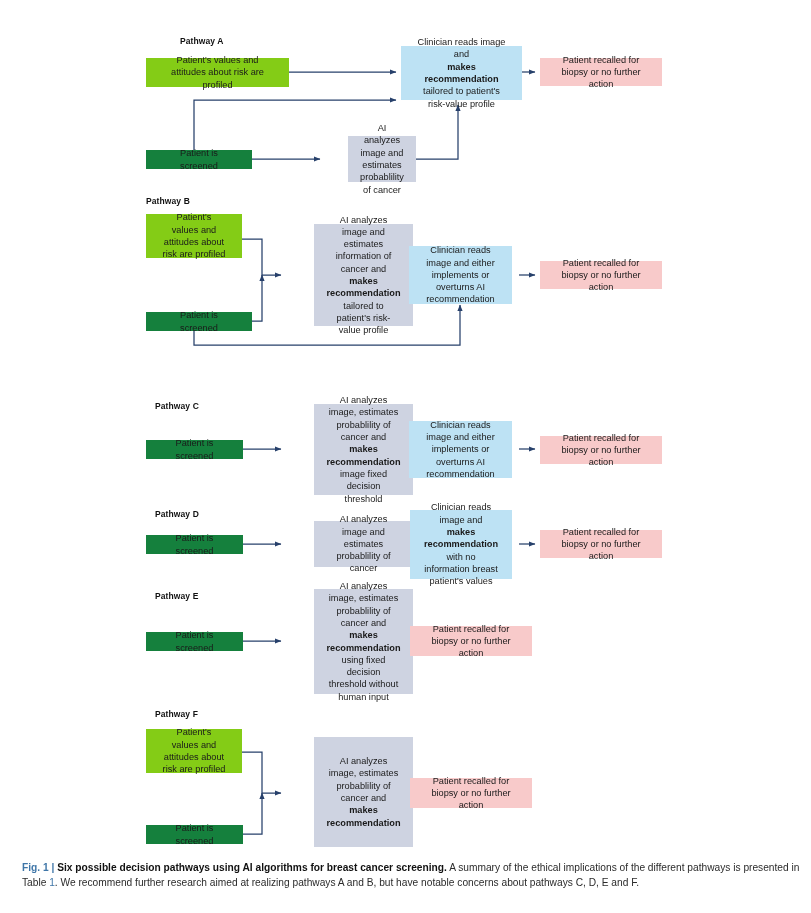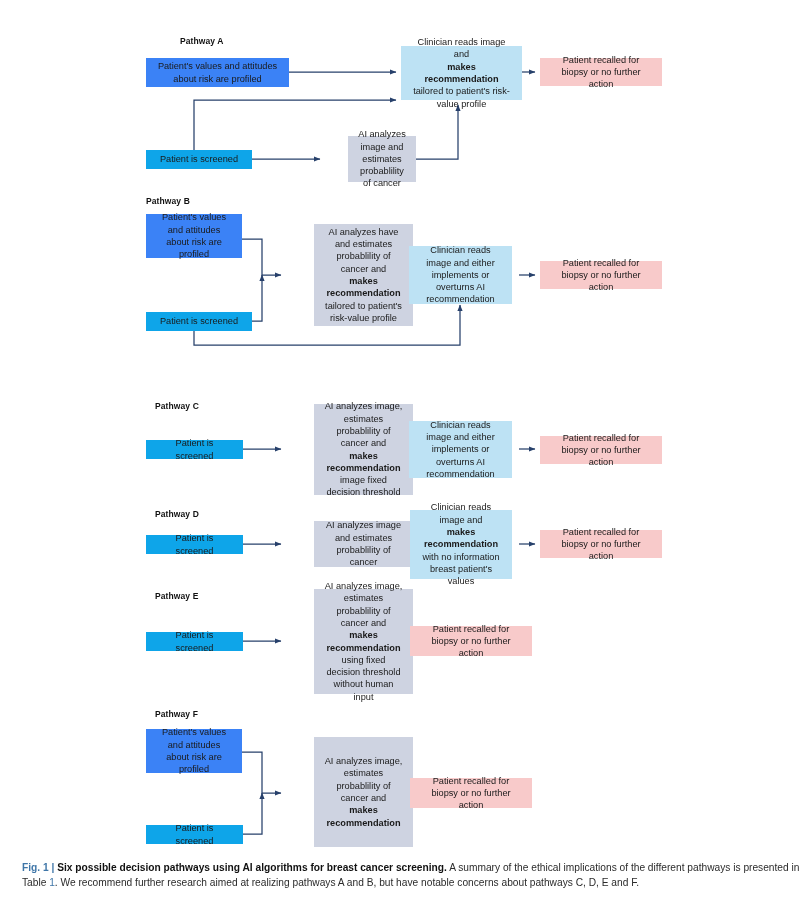--- a/index.html
+++ b/index.html
@@ -25,25 +25,25 @@
   .node{
     position:absolute;
     box-sizing:border-box;
     display:flex;
     align-items:center;
     justify-content:center;
     text-align:center;
     font-size:9.2px;
     line-height:12.3px;
     color:#1a1a1a;
-    padding:3px 10px;
+    padding:3px 16px;
   }
   .node span{display:block;}
-  .beige{background:#3b82f6;}
-  .yellow{background:#0ea5e9;}
+  .beige{background:#84cc16;}
+  .yellow{background:#15803d;}
   .gray{background:#ced3e1;margin-left:28px;}
   .blue{background:#bde2f4;}
   .pink{background:#f8caca;}
   .node b{font-weight:bold;}
   svg.edges{
     position:absolute;left:0;top:0;width:811px;height:855px;
     pointer-events:none;
   }
   #caption{
     position:absolute;left:10px;top:860px;width:791px;
@@ -126,21 +126,21 @@
 
   <div class="node beige" style="left:146px;top:214px;width:96px;height:44px;">
     <span>Patient's values and attitudes about risk are profiled</span>
   </div>
 
   <div class="node yellow" style="left:146px;top:312px;width:106px;height:19px;">
     <span>Patient is screened</span>
   </div>
 
   <div class="node gray" style="left:286px;top:224px;width:99px;height:102px;">
-    <span><span>AI analyzes have and estimates probablility of cancer and </span><b>makes recommendation</b><span> tailored to patient's risk-value profile</span></span>
+    <span><span>AI analyzes image and estimates information of cancer and </span><b>makes recommendation</b><span> tailored to patient's risk-value profile</span></span>
   </div>
 
   <div class="node blue" style="left:409px;top:246px;width:103px;height:58px;">
     <span>Clinician reads image and either implements or overturns AI recommendation</span>
   </div>
 
   <div class="node pink" style="left:540px;top:261px;width:122px;height:28px;">
     <span>Patient recalled for biopsy or no further action</span>
   </div>
 

